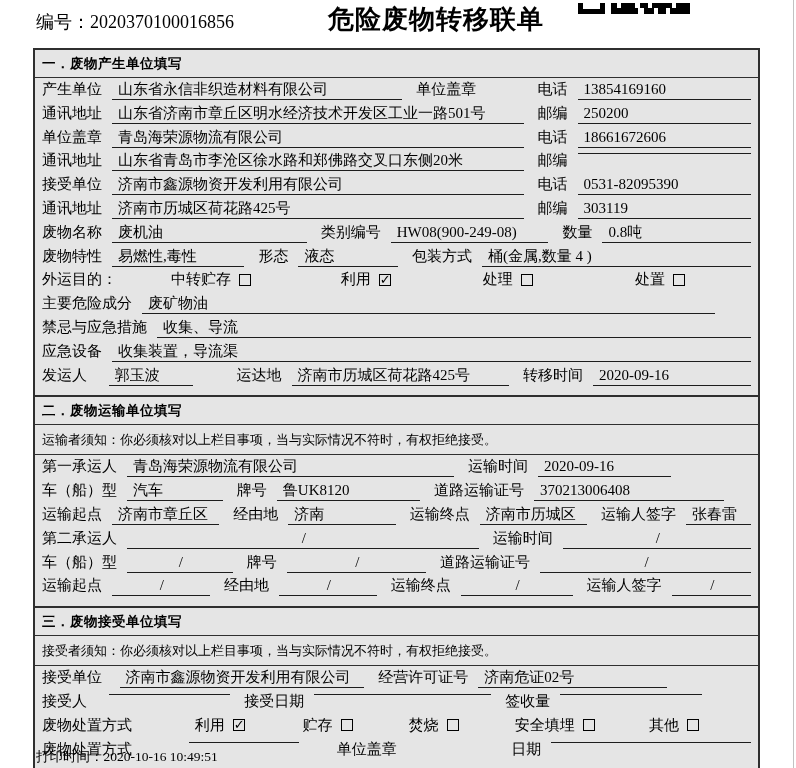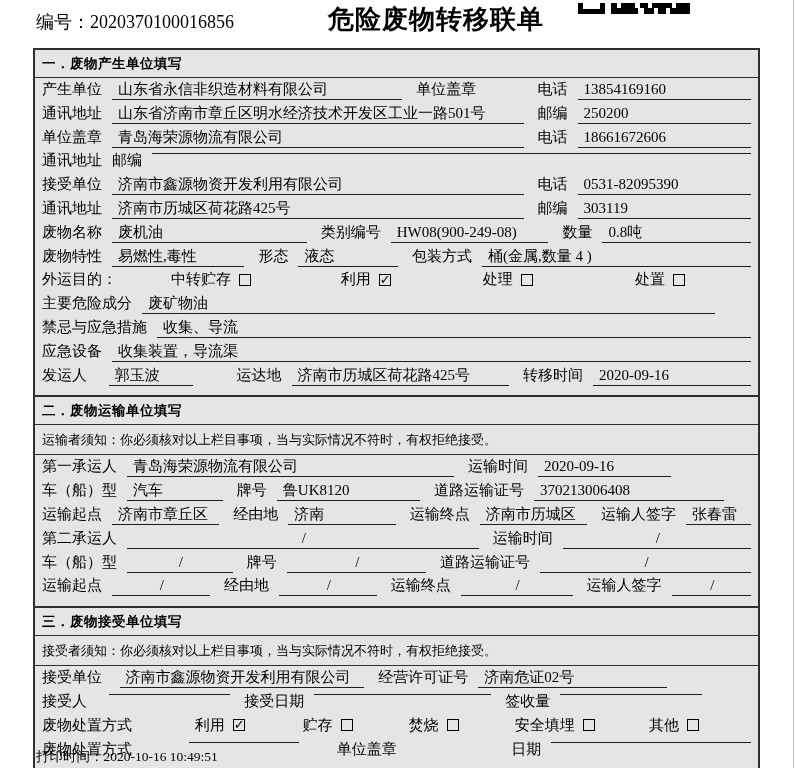--- a/index.html
+++ b/index.html
@@ -89,20 +89,21 @@
           <span class="val" style="flex-grow: 1.75;">250200</span>
         </div>
         <div class="row">
           <span class="lbl">单位盖章</span>
           <span class="val" style="flex-grow: 4.3;">青岛海荣源物流有限公司</span>
           <span class="lbl">电话</span>
           <span class="val" style="flex-grow: 1.75;">18661672606</span>
         </div>
         <div class="row">
           <span class="lbl">通讯地址</span>
+          <span class="val" style="flex-grow: 4.3;">山东省青岛市李沧区徐水路和郑佛路交叉口东侧20米</span>
           <span class="lbl">邮编</span>
           <span class="val" style="flex-grow: 1.75;"></span>
         </div>
         <div class="row">
           <span class="lbl">接受单位</span>
           <span class="val" style="flex-grow: 4.3;">济南市鑫源物资开发利用有限公司</span>
           <span class="lbl">电话</span>
           <span class="val" style="flex-grow: 1.75;">0531-82095390</span>
         </div>
         <div class="row">

